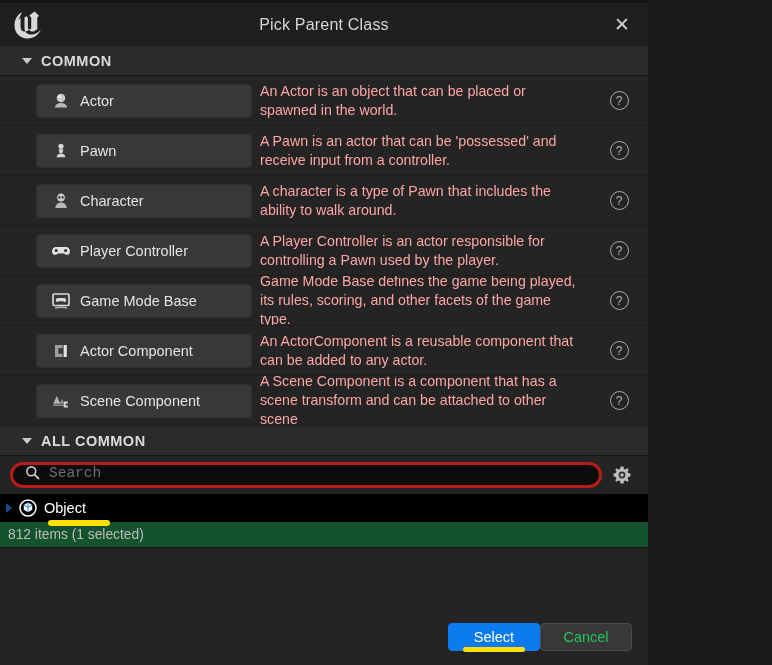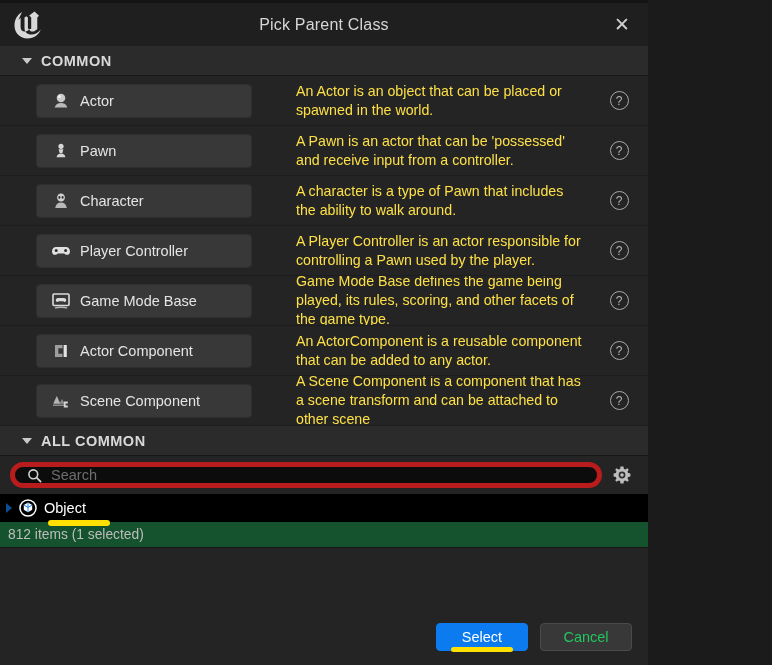--- a/index.html
+++ b/index.html
@@ -98,26 +98,25 @@
   }
   .class-icon {
     width: 20px; height: 20px;
     margin-right: 9px;
     display:flex; align-items:center; justify-content:center;
     flex: 0 0 20px;
   }
   .class-desc {
     flex: 1;
     display: flex; align-items: center;
-    color: #fde047;
+    color: #fca5a5;
     font-size: 14.2px;
     line-height: 19px;
     padding-right: 6px;
     overflow: hidden;
-    margin-left: 36px;
   }
   .class-desc span { display: block; }
   .help-cell {
     width: 58px; min-width: 58px;
     display: flex; align-items: center; justify-content: center;
   }
   .help-icon {
     width: 19px; height: 19px;
     border: 1.6px solid #a9a9a9;
     border-radius: 50%;
@@ -132,25 +131,26 @@
   .search-bar {
     height: 38px; min-height: 38px;
     background: #242424;
     display: flex; align-items: center;
     padding: 0 6px 0 10px;
   }
   .search-field {
     flex: 1;
     height: 26px;
     background: #0c0c0c;
-    border: 5px solid #b91c1c;
+    border: 3px solid #b91c1c;
     border-radius: 13px;
-    display: flex; align-items: flex-end;
+    display: flex; align-items: flex-start;
     padding: 0 12px;
     cursor: text;
+    font-family: Liberation Mono, monospace;
   }
   .search-icon { margin-right: 9px; display:flex; }
   .search-placeholder {
     color: #6e6e6e;
     font-size: 14.5px;
   }
   .gear-btn {
     width: 40px; height: 100%;
     display: flex; align-items: center; justify-content: center;
     cursor: pointer;
@@ -195,21 +195,20 @@
   }
 
   .filler { flex: 1; background: #242424; }
 
   
   .footer {
     height: 56px; min-height: 56px;
     background: #242424;
     display: flex; align-items: center; justify-content: flex-end;
     padding-right: 16px;
-    gap: 12px;
   }
   .btn {
     height: 28px;
     min-width: 92px;
     border-radius: 4px;
     display: flex; align-items: center; justify-content: center;
     font-size: 14.5px;
     cursor: pointer;
     position: relative;
     padding: 0 14px;

